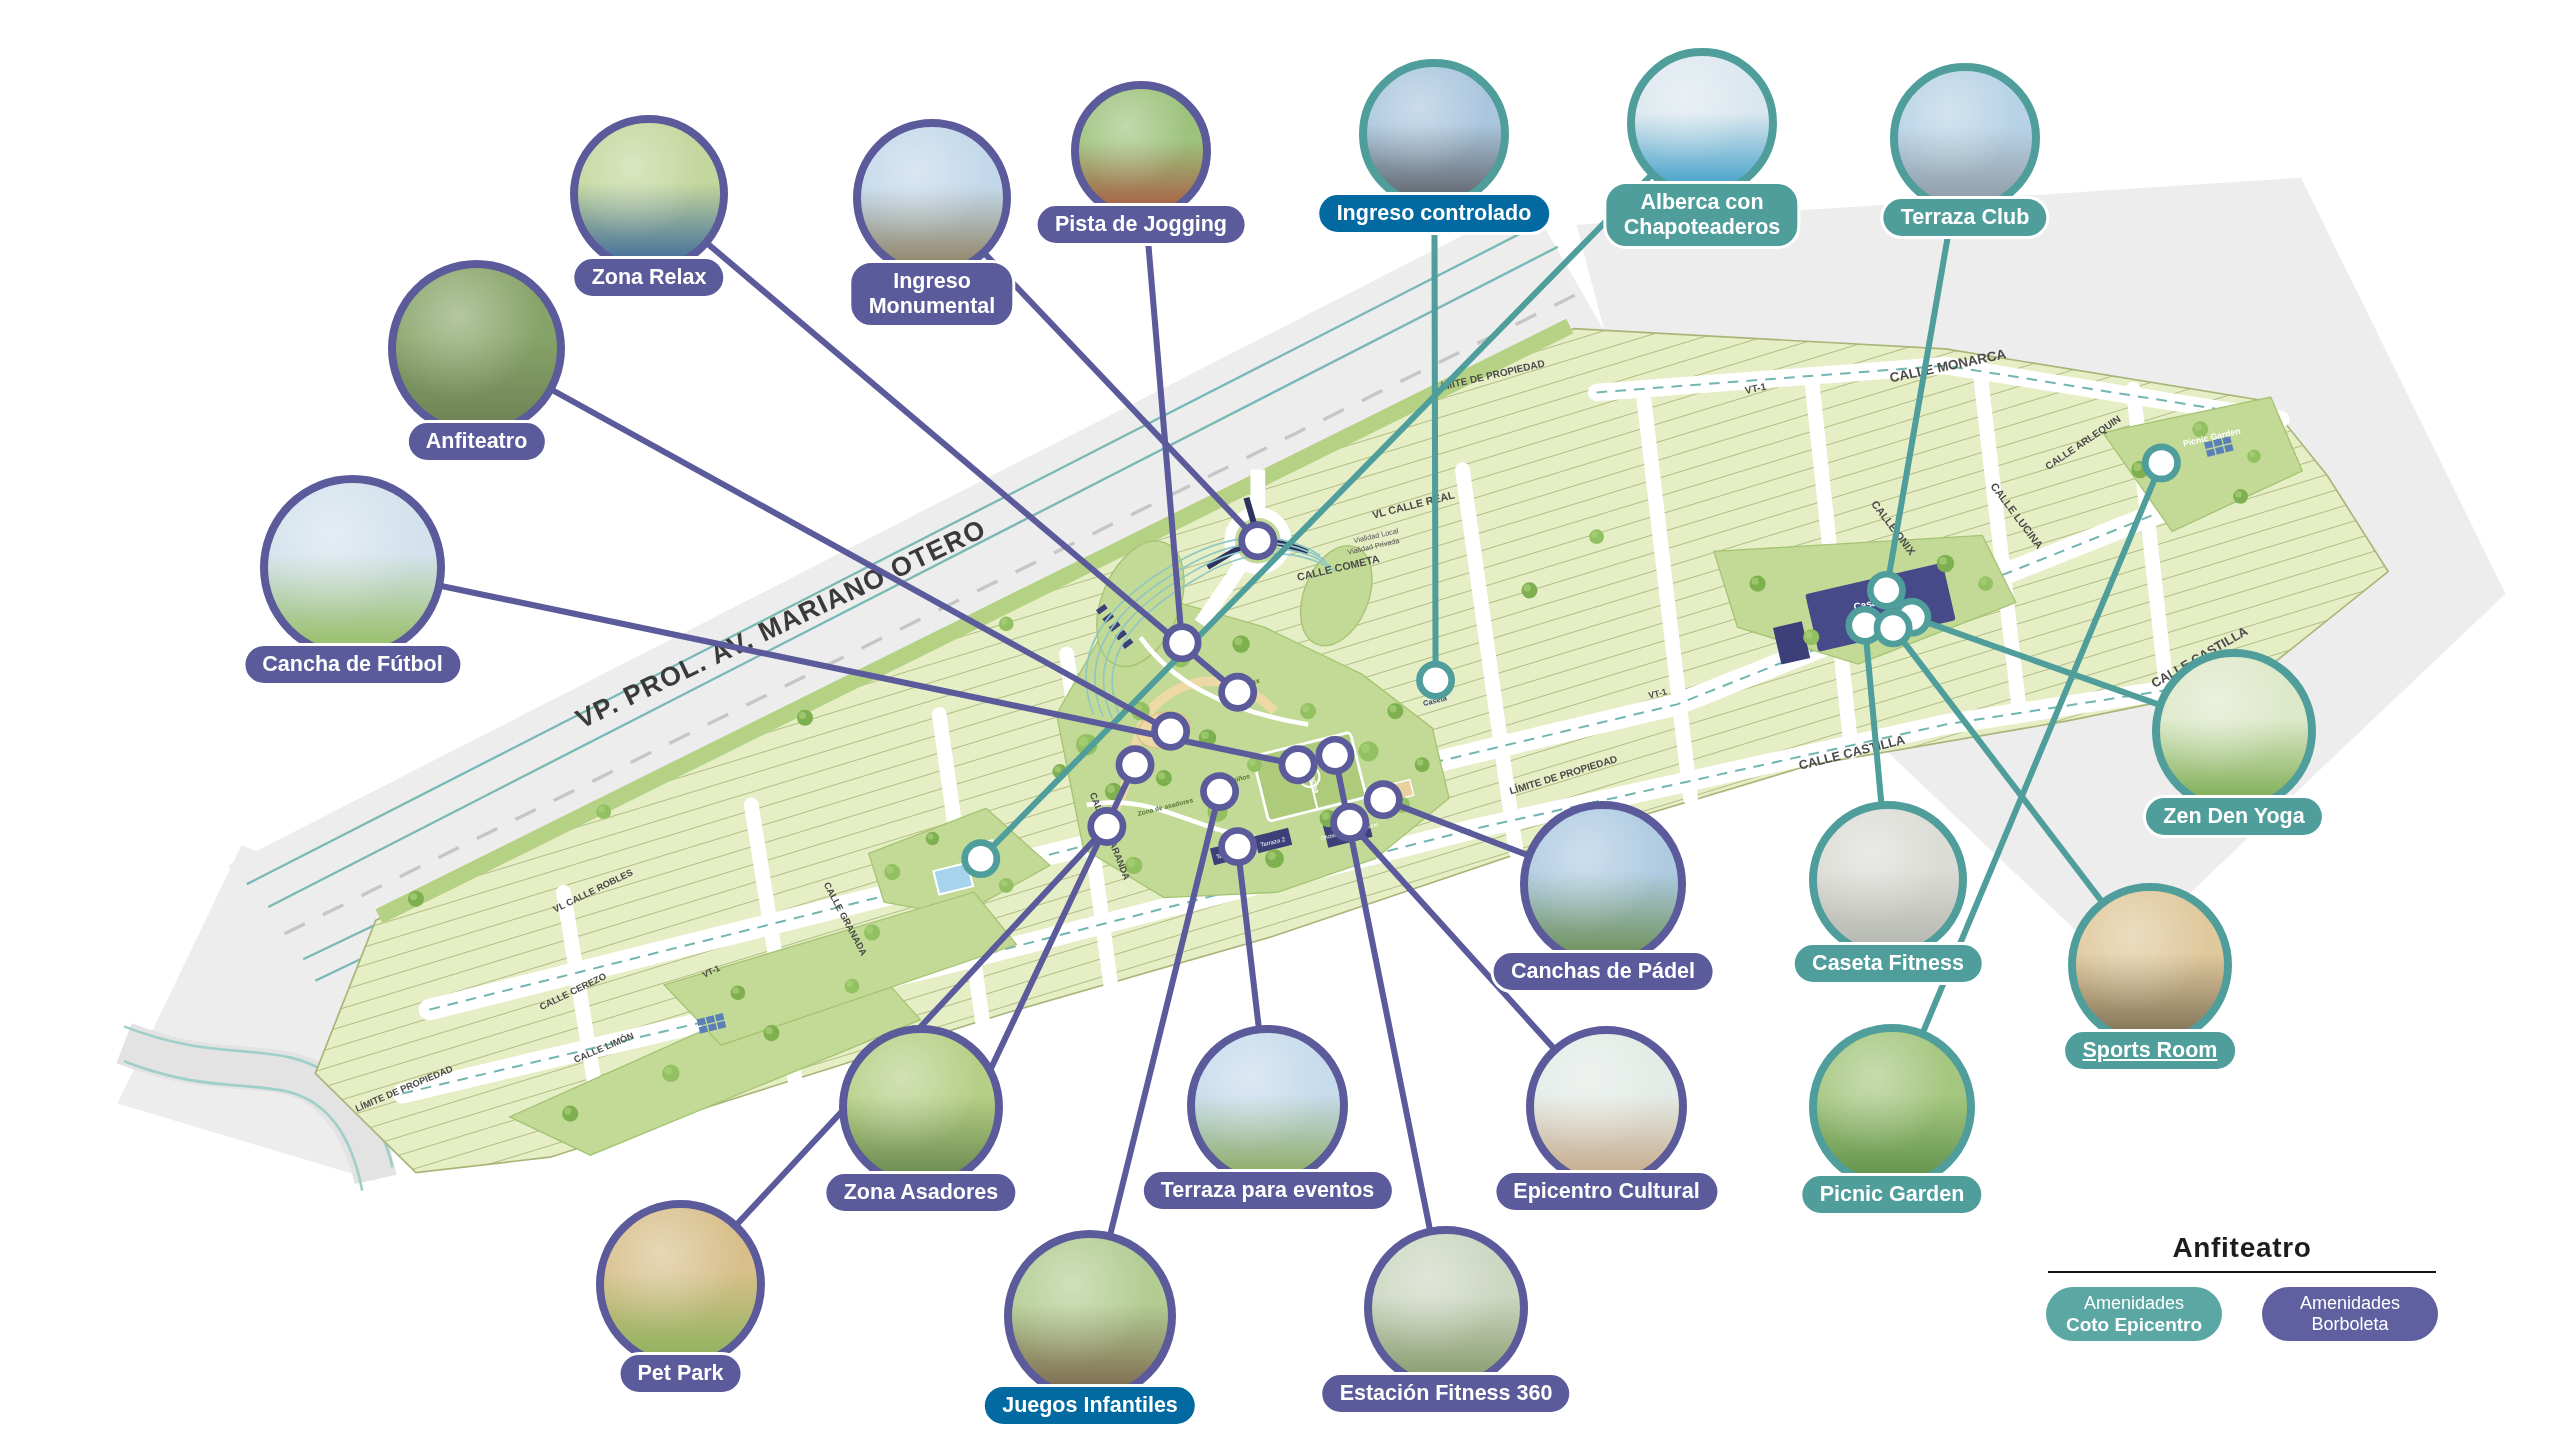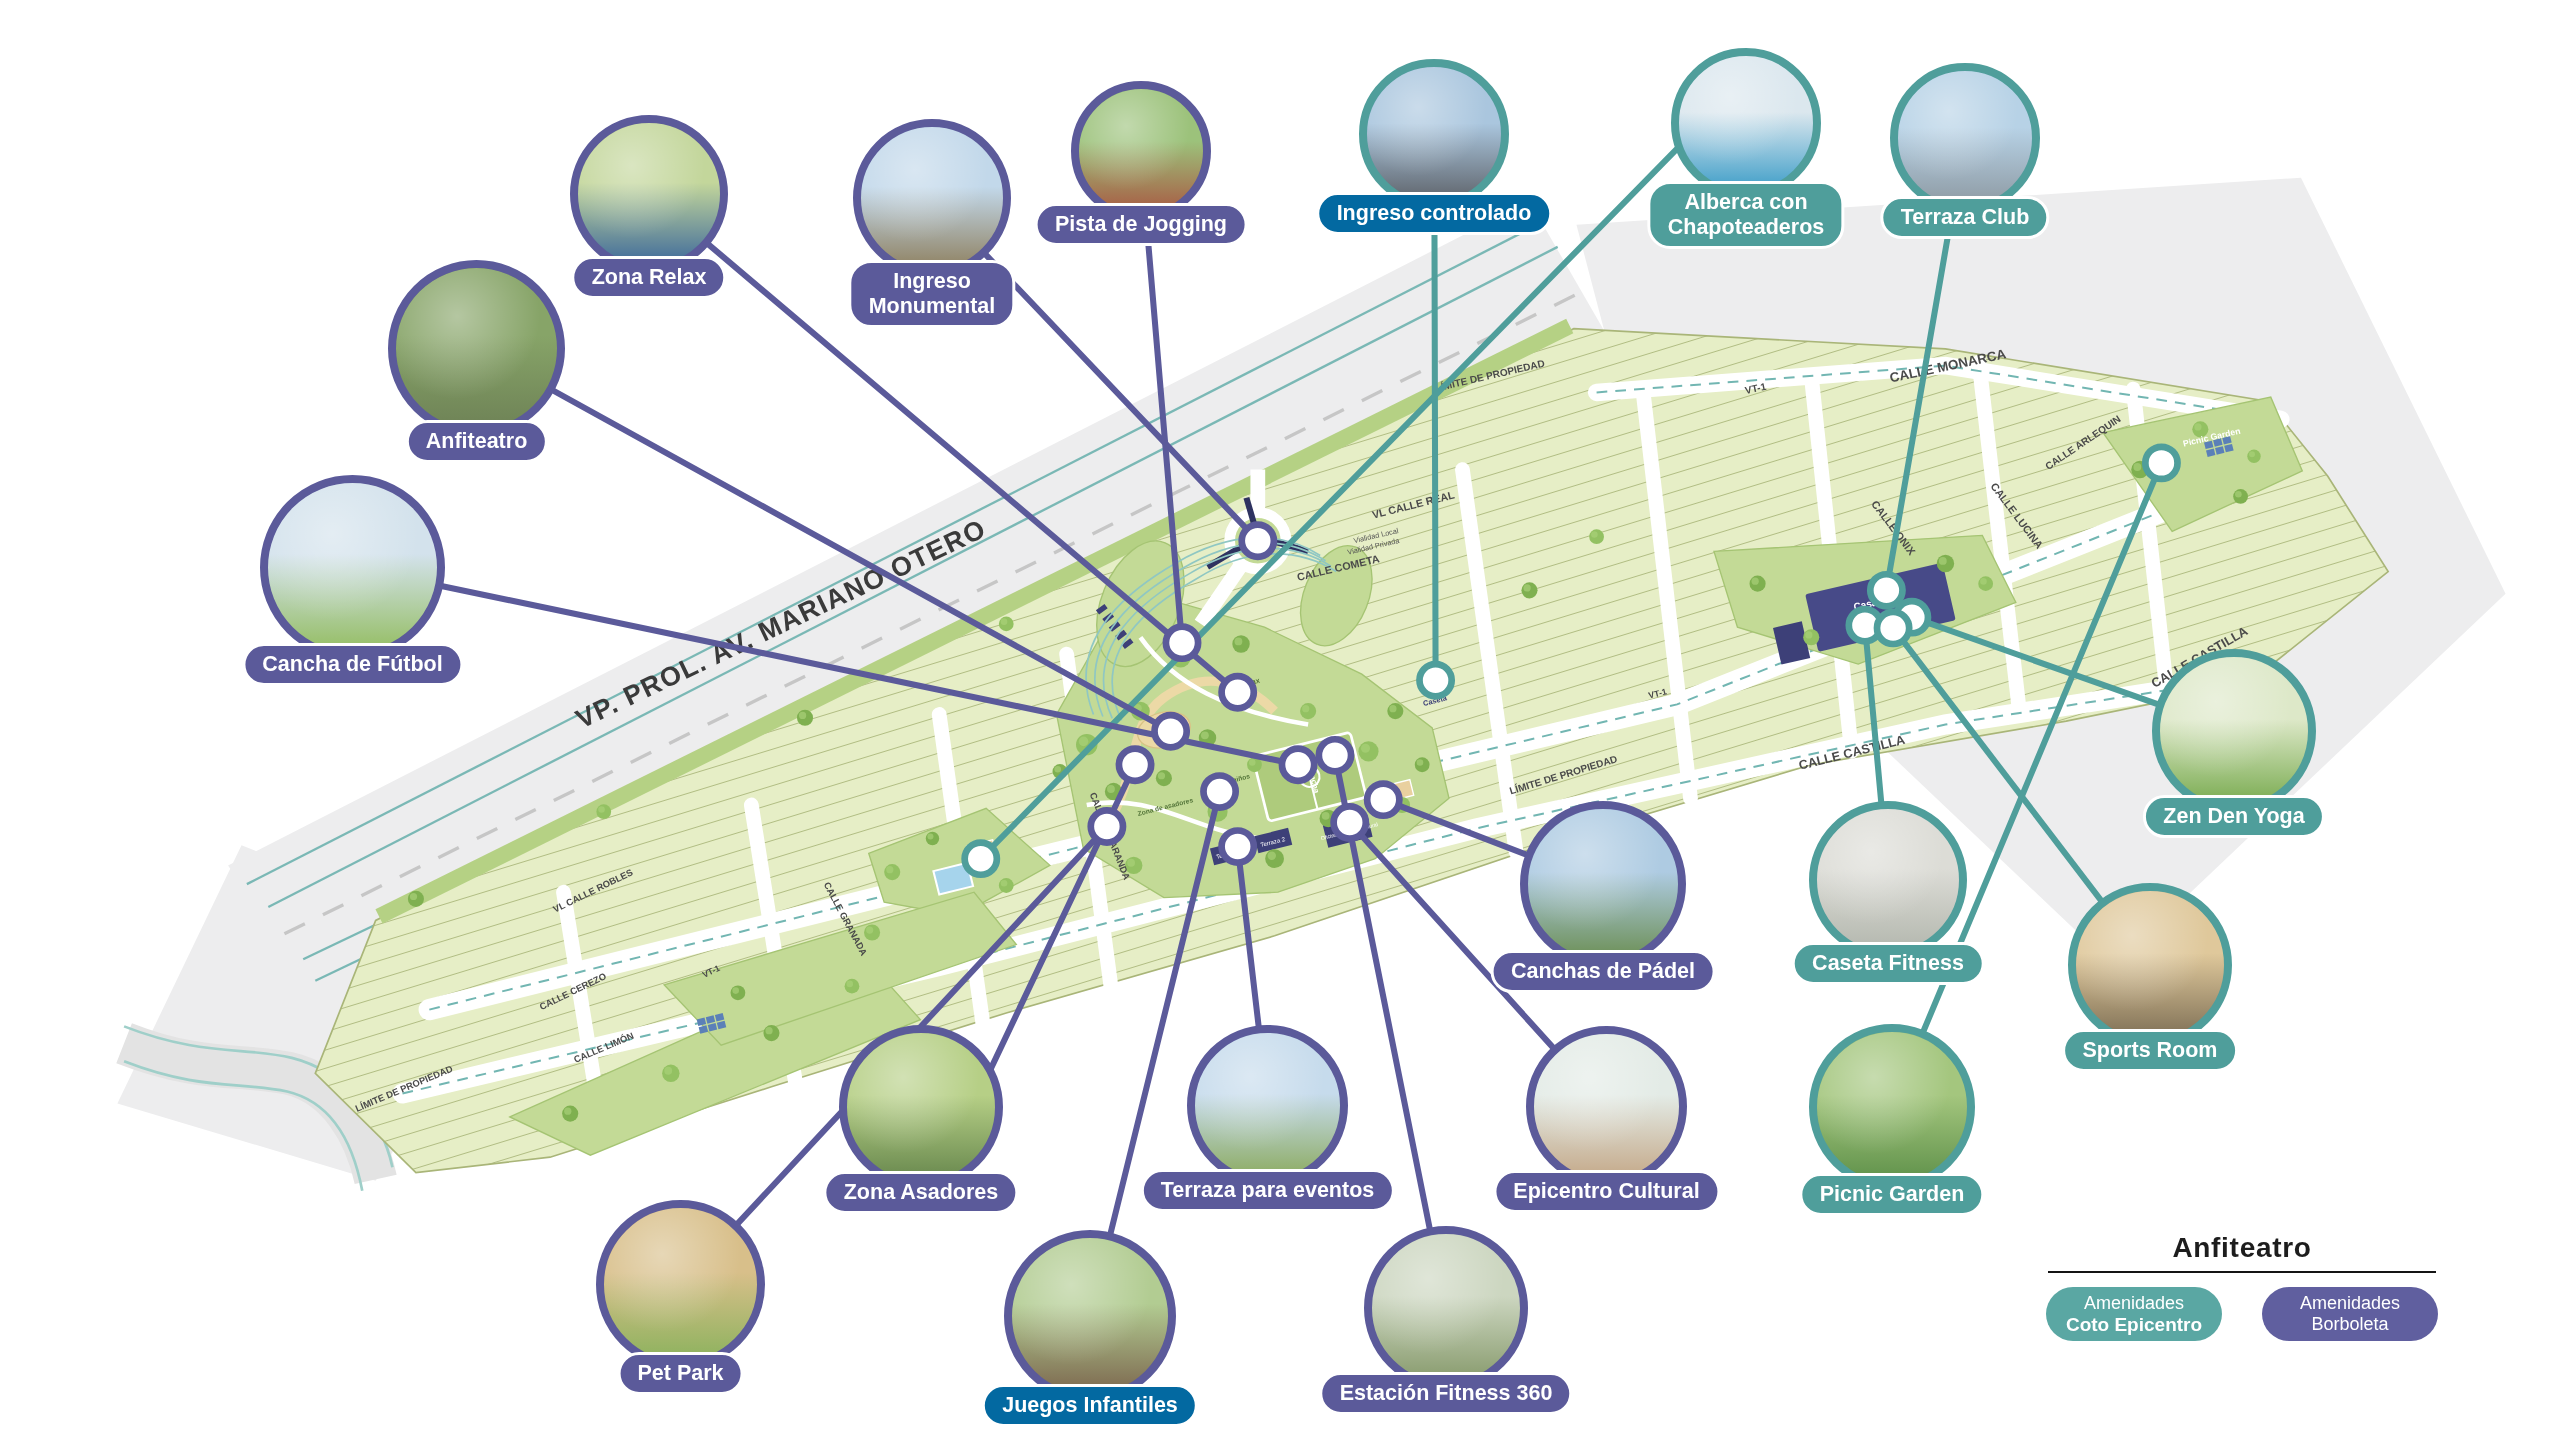--- a/index.html
+++ b/index.html
@@ -333,21 +333,21 @@
         <div class="pill" style="background: rgb(91, 90, 154); top: 141px;"><span>Ingreso</span><span class="l2">Monumental</span></div>
       </div>
       <div class="callout" style="left: 1071px; top: 81px;">
         <div class="photo" style="height: 140px; width: 140px; border: 8.7px solid rgb(91, 90, 154); background: linear-gradient(rgb(156, 194, 123) 0%, rgb(156, 194, 123) 42%, rgb(168, 90, 67) 100%);"></div>
         <div class="pill" style="background: rgb(91, 90, 154); top: 122px;"><span>Pista de Jogging</span></div>
       </div>
       <div class="callout" style="left: 1359px; top: 59px;">
         <div class="photo" style="height: 150px; width: 150px; border: 8.7px solid rgb(79, 158, 155); background: linear-gradient(rgb(170, 198, 222) 0%, rgb(170, 198, 222) 42%, rgb(95, 100, 107) 100%);"></div>
         <div class="pill" style="background: #0369a1; top: 133px;"><span>Ingreso controlado</span></div>
       </div>
-      <div class="callout" style="left: 1627px; top: 48px; margin-left: 44px;">
+      <div class="callout" style="left: 1627px; top: 48px;">
         <div class="photo" style="height: 150px; width: 150px; border: 8.7px solid rgb(79, 158, 155); background: linear-gradient(rgb(219, 231, 238) 0%, rgb(219, 231, 238) 42%, rgb(63, 158, 200) 100%);"></div>
         <div class="pill" style="background: rgb(79, 158, 155); top: 133px;"><span>Alberca con</span><span class="l2">Chapoteaderos</span></div>
       </div>
       <div class="callout" style="left: 1890px; top: 63px;">
         <div class="photo" style="height: 150px; width: 150px; border: 8.7px solid rgb(79, 158, 155); background: linear-gradient(rgb(183, 210, 230) 0%, rgb(183, 210, 230) 42%, rgb(142, 154, 163) 100%);"></div>
         <div class="pill" style="background: rgb(79, 158, 155); top: 133px;"><span>Terraza Club</span></div>
       </div>
       <div class="callout" style="left: 388px; top: 260px;">
         <div class="photo" style="height: 177px; width: 177px; border: 8.7px solid rgb(91, 90, 154); background: linear-gradient(rgb(135, 164, 104) 0%, rgb(135, 164, 104) 42%, rgb(110, 130, 86) 100%);"></div>
         <div class="pill" style="background: rgb(91, 90, 154); top: 160px;"><span>Anfiteatro</span></div>
@@ -363,21 +363,21 @@
       <div class="callout" style="left: 1520px; top: 801px;">
         <div class="photo" style="height: 166px; width: 166px; border: 8.7px solid rgb(91, 90, 154); background: linear-gradient(rgb(174, 203, 226) 0%, rgb(174, 203, 226) 42%, rgb(108, 143, 85) 100%);"></div>
         <div class="pill" style="background: rgb(91, 90, 154); top: 149px;"><span>Canchas de Pádel</span></div>
       </div>
       <div class="callout" style="left: 1809px; top: 801px;">
         <div class="photo" style="height: 158px; width: 158px; border: 8.7px solid rgb(79, 158, 155); background: linear-gradient(rgb(220, 220, 214) 0%, rgb(220, 220, 214) 42%, rgb(179, 183, 174) 100%);"></div>
         <div class="pill" style="background: rgb(79, 158, 155); top: 141px;"><span>Caseta Fitness</span></div>
       </div>
       <div class="callout" style="left: 2068px; top: 883px;">
         <div class="photo" style="height: 164px; width: 164px; border: 8.7px solid rgb(79, 158, 155); background: linear-gradient(rgb(223, 200, 155) 0%, rgb(223, 200, 155) 42%, rgb(126, 111, 85) 100%);"></div>
-        <div class="pill" style="background: rgb(79, 158, 155); top: 146px;"><span>Sports Room</span></div>
+        <div class="pill" style="background: rgb(79, 158, 155); top: 146px; text-decoration: underline;"><span>Sports Room</span></div>
       </div>
       <div class="callout" style="left: 1809px; top: 1024px;">
         <div class="photo" style="height: 166px; width: 166px; border: 8.7px solid rgb(79, 158, 155); background: linear-gradient(rgb(164, 198, 126) 0%, rgb(164, 198, 126) 42%, rgb(95, 145, 74) 100%);"></div>
         <div class="pill" style="background: rgb(79, 158, 155); top: 149px;"><span>Picnic Garden</span></div>
       </div>
       <div class="callout" style="left: 1526px; top: 1026px;">
         <div class="photo" style="height: 161px; width: 161px; border: 8.7px solid rgb(91, 90, 154); background: linear-gradient(rgb(227, 235, 230) 0%, rgb(227, 235, 230) 42%, rgb(196, 168, 136) 100%);"></div>
         <div class="pill" style="background: rgb(91, 90, 154); top: 144px;"><span>Epicentro Cultural</span></div>
       </div>
       <div class="callout" style="left: 1187px; top: 1025px;">

